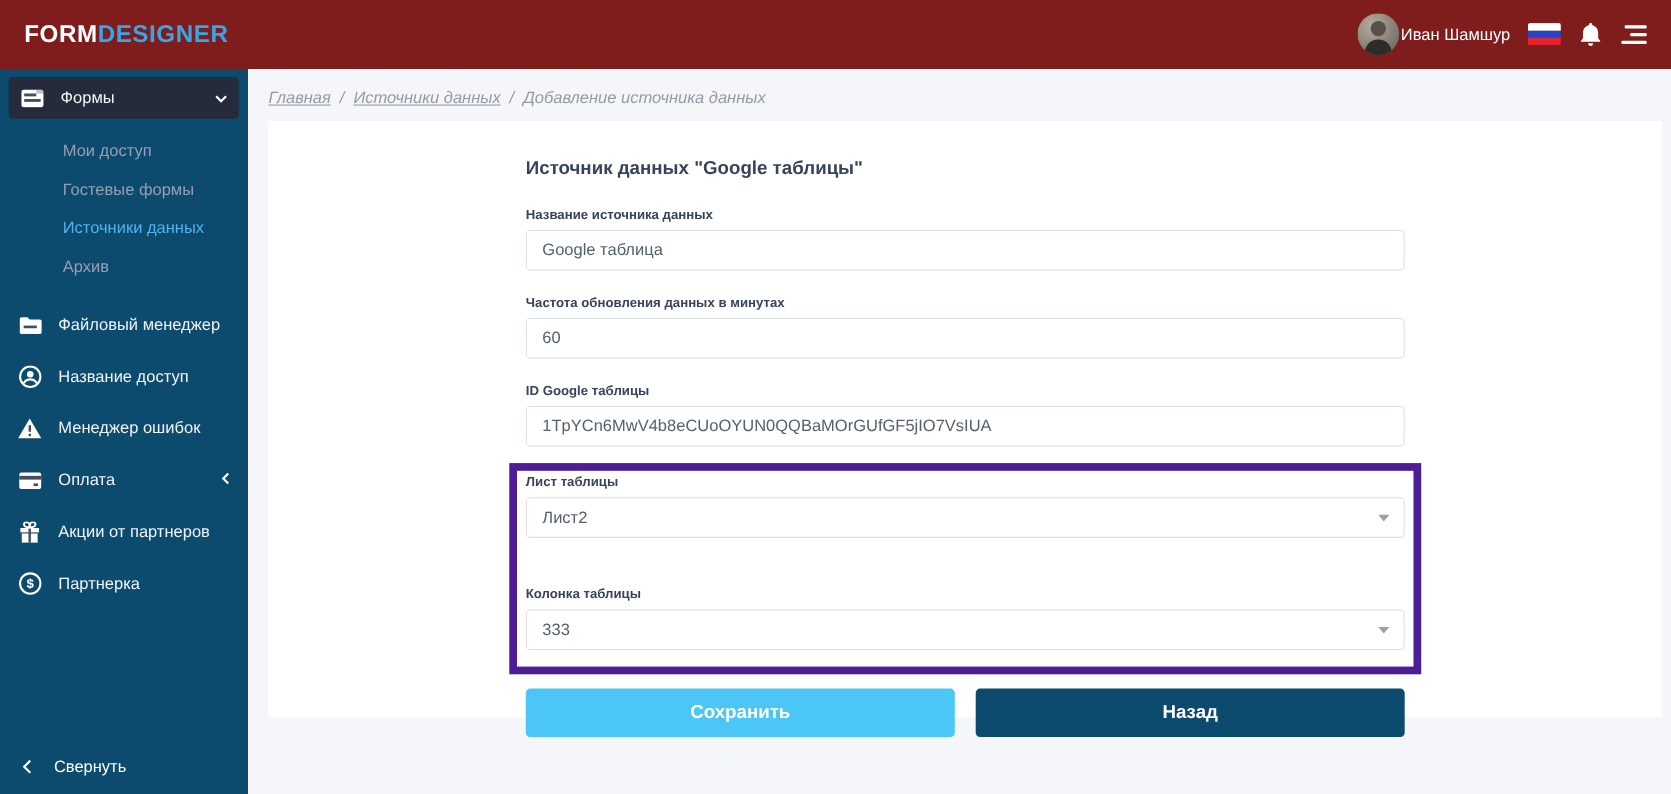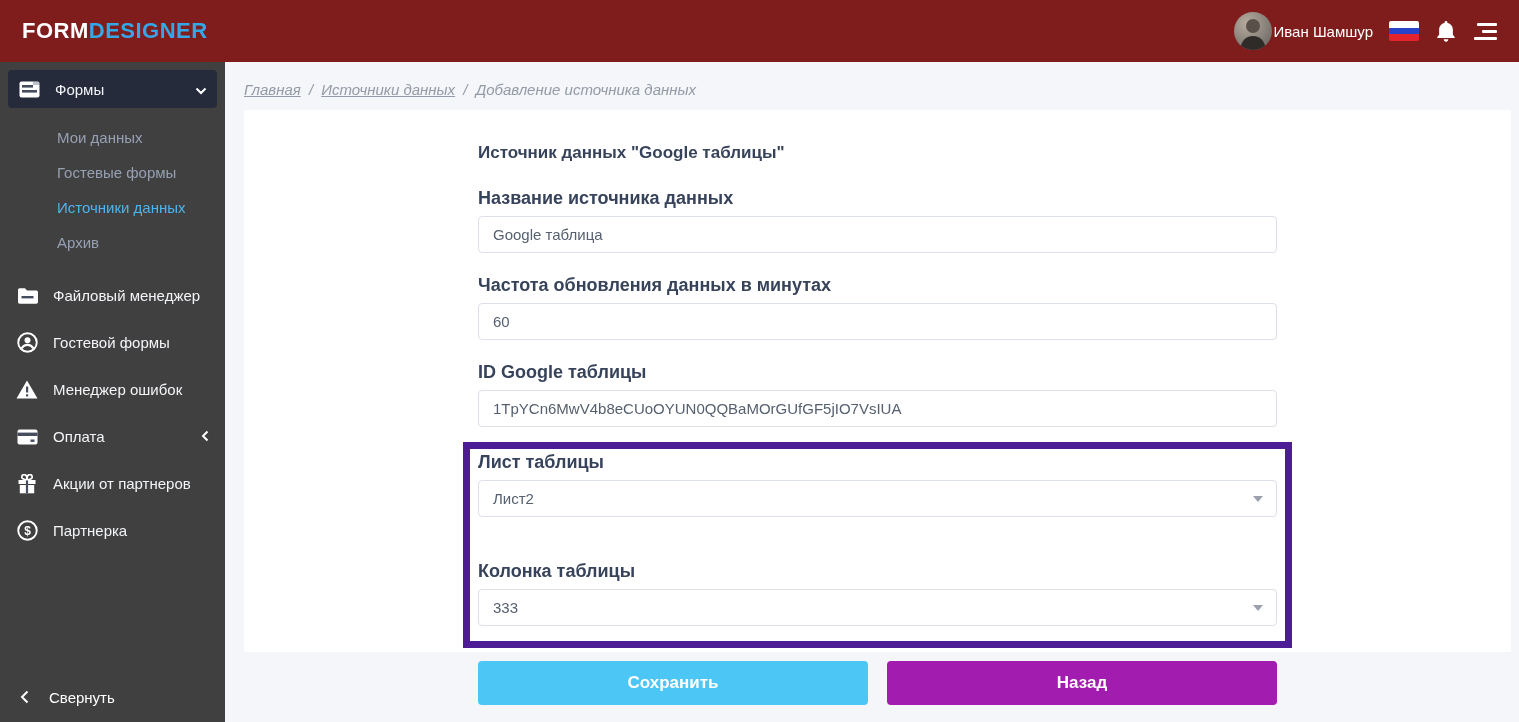--- a/index.html
+++ b/index.html
@@ -20,21 +20,21 @@
   .flag div { flex:1; }
   .icon-btn { background:none; border:none; cursor:pointer; display:flex; align-items:center; }
   .burger { display:flex; flex-direction:column; align-items:flex-end; gap:4px; width:24px; }
   .burger span { height:3px; background:#fff; border-radius:1px; display:block; }
   .burger .b1 { width:20px; }
   .burger .b2 { width:15px; }
   .burger .b3 { width:23px; }
 
   
   .sidebar { position:fixed; top:62px; left:0; width:225px; bottom:0;
-             background:#404040; color:#fff; font-size:15px; z-index:4; }
+             background:#0c4a6e; color:#fff; font-size:15px; z-index:4; }
   .side-item { display:flex; align-items:center; gap:15px; height:47px;
                padding:0 16px; color:#f2f4f8; cursor:pointer; }
   .side-item.active { background:#252b3b; border-radius:4px; margin:8px;
                       height:38px; padding:0 10px; }
   .side-item .lbl { flex:1; }
   .side-item .ico { width:22px; display:flex; justify-content:center; }
   .submenu { padding:4px 0 12px 0; }
   .submenu-item { display:block; padding:9px 0 9px 57px; color:#96a0b2;
                   cursor:pointer; text-decoration:none; }
   .submenu-item.current { color:#4db5ec; }
@@ -44,40 +44,40 @@
 
   
   .main { margin-left:225px; padding-top:62px; }
   .breadcrumb { padding:19px 0 0 19px; font-size:15px; color:#949aa6;font-style:italic; }
   .breadcrumb a { color:#949aa6; text-decoration:underline; cursor:pointer; }
   .breadcrumb .sep { margin:0 4px; }
   .card { background:#ffffff; margin:12px 8px 0 19px; height:542px; }
   .formwrap { width:799px; margin:0 auto; padding-top:33px; }
   .form-title { font-size:17px; font-weight:bold; color:#37435a; margin-bottom:25px; }
   .field { margin-bottom:22px; }
-  .field label { display:block; font-size:18px; font-weight:bold; color:#37435a;
+  .field label { display:block; font-size:12px; font-weight:bold; color:#37435a;
                  margin-bottom:7px; }
   .control { position:relative;border-radius:12px; }
   .control input { width:100%; height:37px; border:1px solid #dce0e8; border-radius:4px;
                    padding:0 14px; font-size:15px; color:#555f6e; background:#fff;
                    font-family:"Liberation Sans", sans-serif; outline:none; }
   .control.select input { cursor:pointer; }
   .caret { position:absolute; right:14px; top:50%; transform:translateY(-50%);
            width:0; height:0; border-left:5px solid transparent;
            border-right:5px solid transparent; border-top:6px solid #9aa1ad;
            pointer-events:none; }
   .highlight-box { border:7px solid #4c1d95; margin:-7px -15px 13px;
                    padding:3px 8px 0; }
   .highlight-box .field:last-child { margin-bottom:15px;margin-top:44px; }
   .btn-row { display:flex; gap:19px; }
   .btn { flex:1; height:44px; border:none; border-radius:4px; color:#fff;
          font-size:17px; font-weight:bold; cursor:pointer;
          font-family:"Liberation Sans", sans-serif; }
   .btn.save { background:#4cc7f5; }
-  .btn.back { background:#a21caf; }
+  .btn.back { background:#0c4a6e; }
 </style>
 </head>
 <body>
 
 <header class="topbar">
   <div class="logo"><span class="p1">FORM</span><span class="p2">DESIGNER</span></div>
   <div class="topbar-right">
     <div class="avatar">
       <svg width="38" height="38" viewBox="0 0 38 38">
         <defs>
@@ -123,21 +123,21 @@
             <rect x="3" y="9" width="15" height="2.6" fill="#454d5f"></rect>
             <path d="M14 0.5 L21 0.5 L21 4 L14 4 Z" fill="#454d5f" opacity="0.35"></path>
           </svg>
         </span>
         <span class="lbl">Формы</span>
         <span><svg width="12" height="8" viewBox="0 0 12 8">
             <polyline points="1.5,1.5 6,6 10.5,1.5" fill="none" stroke="#ffffff" stroke-width="2"></polyline>
           </svg></span>
       </div>
       <div class="submenu">
-        <a class="submenu-item">Мои данных</a>
+        <a class="submenu-item">Мои доступ</a>
         <a class="submenu-item">Гостевые формы</a>
         <a class="submenu-item current">Источники данных</a>
         <a class="submenu-item">Архив</a>
       </div>
       <div class="side-item">
         <span class="ico">
           <svg width="21" height="16" viewBox="0 0 21 16">
             <path d="M1 2 C1 1 1.7 0.3 2.7 0.3 L8 0.3 L10 2.5 L19.3 2.5 C20.2 2.5 21 3.2 21 4.2 L21 14 C21 15 20.2 15.7 19.3 15.7 L2.7 15.7 C1.7 15.7 1 15 1 14 Z" fill="#ffffff"></path>
             <rect x="4.5" y="8" width="12" height="2.4" fill="#454d5f"></rect>
           </svg>
@@ -145,21 +145,21 @@
         <span class="lbl">Файловый менеджер</span>
       </div>
       <div class="side-item">
         <span class="ico">
           <svg width="21" height="21" viewBox="0 0 22 22">
             <circle cx="11" cy="11" r="9.7" fill="none" stroke="#ffffff" stroke-width="2"></circle>
             <circle cx="11" cy="8.7" r="3.1" fill="#ffffff"></circle>
             <path d="M4.8 17.2 Q7 13.5 11 13.5 Q15 13.5 17.2 17.2" fill="none" stroke="#ffffff" stroke-width="2.2"></path>
           </svg>
         </span>
-        <span class="lbl">Гостевой формы</span>
+        <span class="lbl">Название доступ</span>
       </div>
       <div class="side-item">
         <span class="ico">
           <svg width="22" height="19" viewBox="0 0 22 19">
             <path d="M11 0.5 L21.5 18.5 L0.5 18.5 Z" fill="#ffffff"></path>
             <rect x="10" y="6.5" width="2.2" height="6" fill="#454d5f"></rect>
             <rect x="10" y="14.3" width="2.2" height="2.2" fill="#454d5f"></rect>
           </svg>
         </span>
         <span class="lbl">Менеджер ошибок</span>

